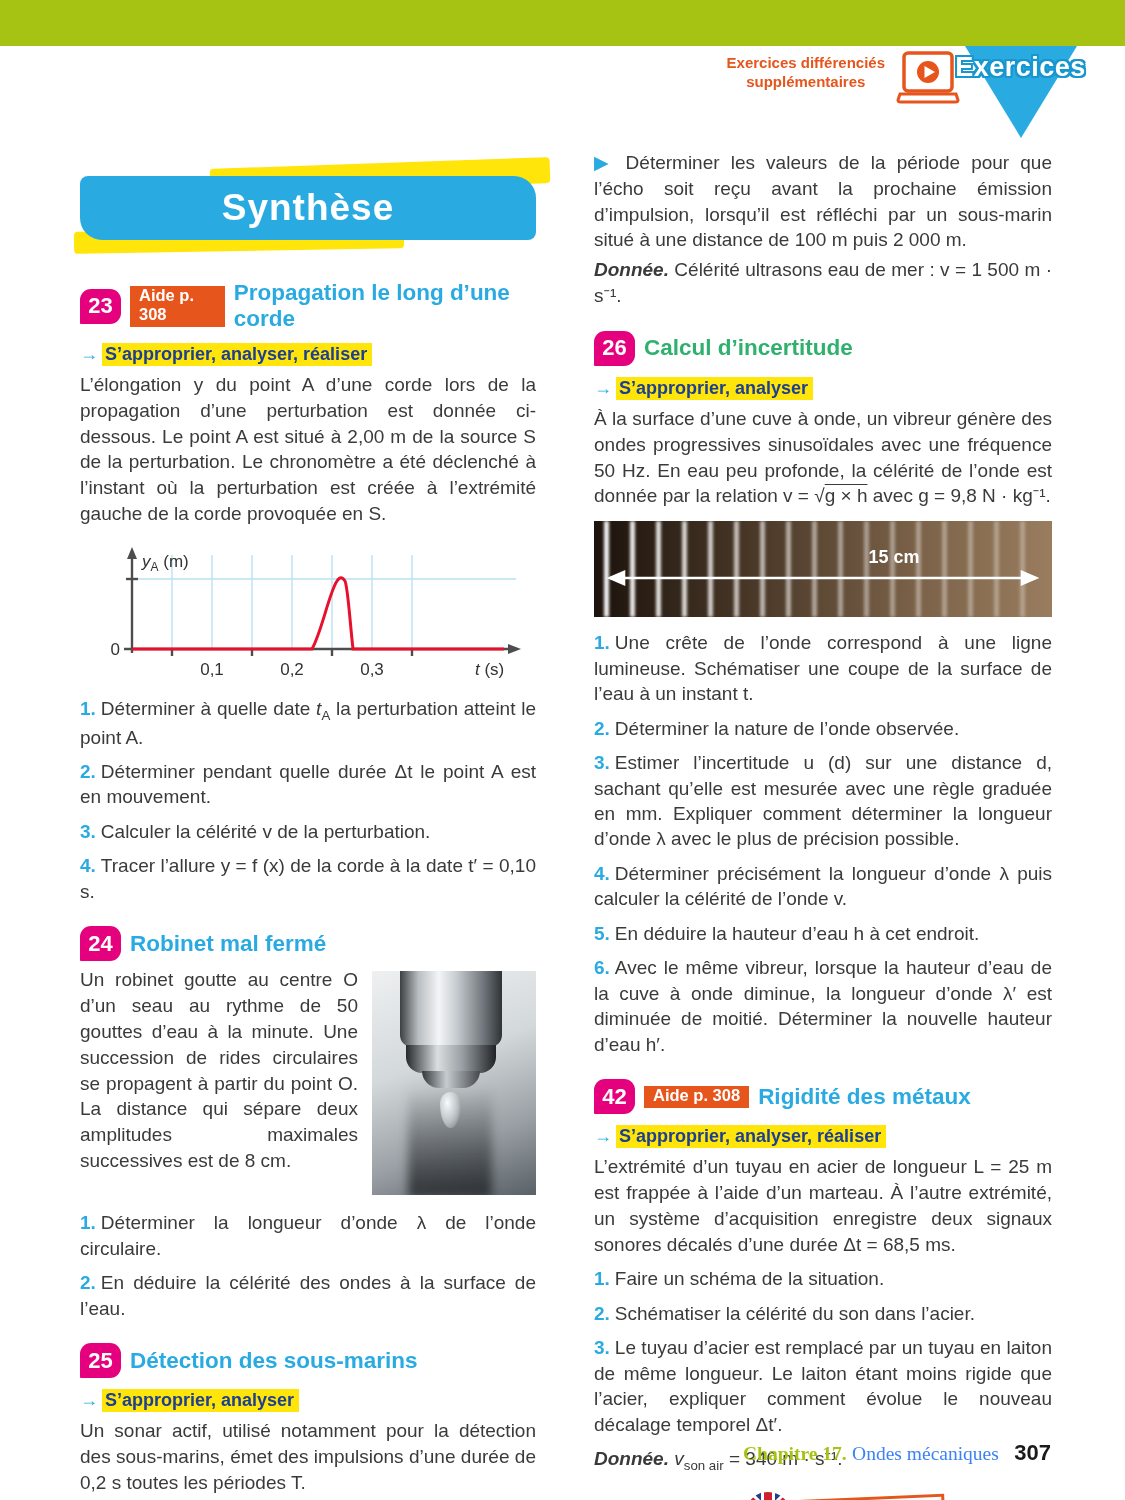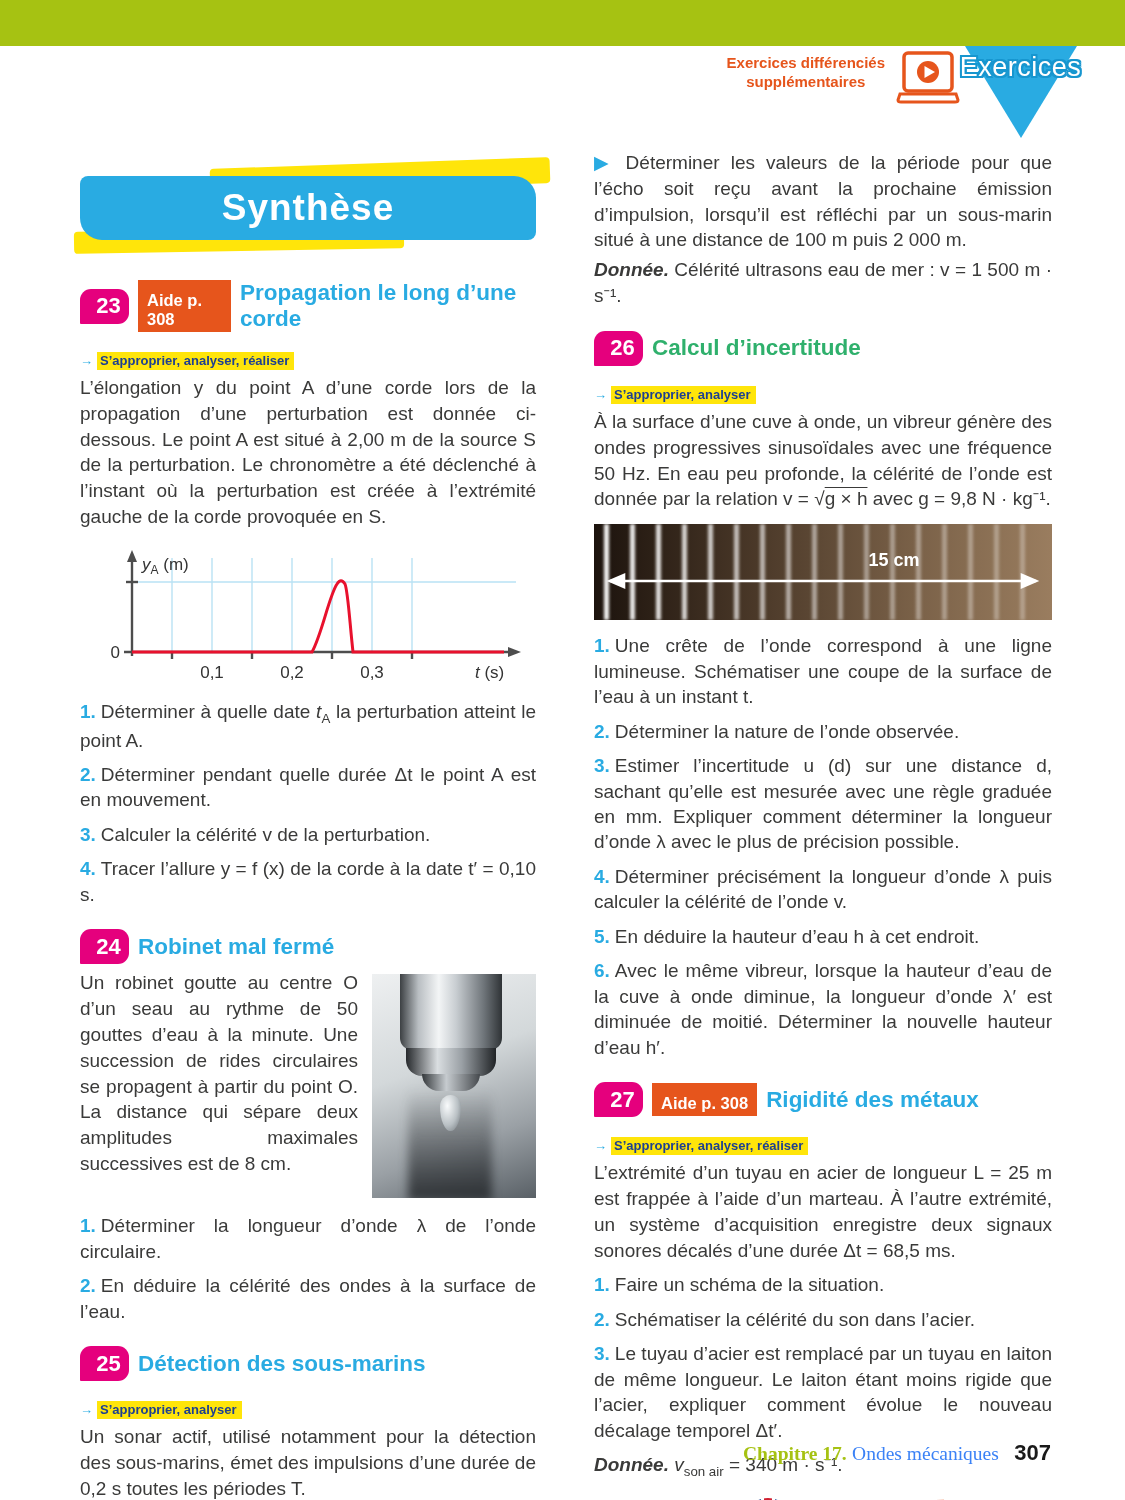--- a/index.html
+++ b/index.html
@@ -7,40 +7,40 @@
         font-family:"Liberation Sans",sans-serif;color:#3a3a39;overflow:hidden;}
   
   .topbar{position:absolute;top:0;left:0;width:1125px;height:46px;background:#a6c212;}
   .diff-label{position:absolute;top:54px;right:240px;text-align:center;color:#e6551c;
         font-weight:bold;font-size:15px;line-height:1.25;}
   .laptop{position:absolute;top:50px;right:165px;}
   .tab-tri{position:absolute;top:46px;right:48px;width:0;height:0;
         border-left:56px solid transparent;border-right:56px solid transparent;
         border-top:92px solid #29abe2;}
   .tab-label{position:absolute;top:52px;right:22px;width:165px;text-align:center;
-        color:#fff;font-weight:normal;font-size:27px;letter-spacing:.5px;
+        color:#fff;font-weight:bold;font-size:27px;letter-spacing:.5px;
         text-shadow:-2px -2px 0 #1796cf,2px -2px 0 #1796cf,-2px 2px 0 #1796cf,2px 2px 0 #1796cf,0 2px 0 #1796cf,0 -2px 0 #1796cf,2px 0 0 #1796cf,-2px 0 0 #1796cf;}
   
   .col-left{position:absolute;left:80px;top:152px;width:456px;}
   .col-right{position:absolute;left:594px;top:146px;width:458px;}
   
   .banner{position:relative;height:64px;margin:24px 0 40px 0;}
   .banner .y-top{position:absolute;left:130px;right:-14px;top:-13px;height:26px;background:#ffe50a;transform:rotate(-2deg);border-radius:4px;}
   .banner .y-bot{position:absolute;left:-6px;width:330px;bottom:-11px;height:22px;background:#ffe50a;transform:rotate(-1deg);border-radius:4px;}
   .banner .blue{position:absolute;left:0;right:0;top:0;bottom:0;background:#29abe2;
         border-radius:8px 22px 8px 22px;display:flex;align-items:center;justify-content:center;}
   .banner .blue span{color:#fff;font-weight:bold;font-size:37px;letter-spacing:1px;}
   
   .ex-head{display:flex;align-items:center;gap:9px;margin:22px 0 2px 0;}
   .badge{background:#e5007d;color:#fff;font-weight:bold;font-size:22px;min-width:41px;height:35px;
-        border-radius:11px 11px 11px 1px;display:flex;align-items:center;justify-content:center;padding-left:8px;}
-  .aide{background:#e6551c;color:#fff;font-weight:bold;font-size:16.5px;padding:11px 9px 3px 9px;}
+        border-radius:11px 11px 11px 1px;display:flex;align-items:center;justify-content:center;}
+  .aide{background:#e6551c;color:#fff;font-weight:bold;font-size:16.5px;padding:0 9px 3px 9px;}
   .ex-title{color:#29abe2;font-weight:bold;font-size:22.5px;}
   .ex-title.green{color:#2fb06c;}
-  .skills{margin:21px 0 7px 0;font-size:13px;}
+  .skills{margin:12px 0 7px 0;font-size:18px;}
   .skills .arrow{color:#29abe2;font-weight:bold;margin-right:4px;}
   .skills .hl{background:#ffe50a;color:#1d3f91;font-weight:bold;padding:1px 5px 2px 3px;}
   
   .body-p{font-size:19px;line-height:1.36;text-align:justify;margin:4px 0;}
   .q{font-size:19px;line-height:1.34;text-align:justify;margin:9px 0;}
   .qn{color:#29abe2;font-weight:bold;margin-right:5px;}
   .bullet{color:#29abe2;}
   .bold{font-weight:bold;font-style:italic;}
   .sqrt-bar{text-decoration:overline;}
   sub{font-size:70%;}
@@ -324,21 +324,21 @@
     </div>
 
     <p class="q"><span class="qn">1.</span><span>Une crête de l’onde correspond à une ligne lumineuse. Schématiser une coupe de la surface de l’eau à un instant t.</span></p>
     <p class="q"><span class="qn">2.</span><span>Déterminer la nature de l’onde observée.</span></p>
     <p class="q"><span class="qn">3.</span><span>Estimer l’incertitude u (d) sur une distance d, sachant qu’elle est mesurée avec une règle graduée en mm. Expliquer comment déterminer la longueur d’onde λ avec le plus de précision possible.</span></p>
     <p class="q"><span class="qn">4.</span><span>Déterminer précisément la longueur d’onde λ puis calculer la célérité de l’onde v.</span></p>
     <p class="q"><span class="qn">5.</span><span>En déduire la hauteur d’eau h à cet endroit.</span></p>
     <p class="q"><span class="qn">6.</span><span>Avec le même vibreur, lorsque la hauteur d’eau de la cuve à onde diminue, la longueur d’onde λ′ est diminuée de moitié. Déterminer la nouvelle hauteur d’eau h′.</span></p>
 
     <div class="ex-head">
-      <span class="badge">27</span>
+      <span class="badge">42</span>
       <span class="aide">Aide p. 308</span>
       <span class="ex-title">Rigidité des métaux</span>
     </div>
     <div class="skills">
       <span class="arrow">→</span><span class="hl">S’approprier, analyser, réaliser</span>
     </div>
     <p class="body-p">L’extrémité d’un tuyau en acier de longueur L = 25 m est frappée à l’aide d’un marteau. À l’autre extrémité, un système d’acquisition enregistre deux signaux sonores décalés d’une durée Δt = 68,5 ms.</p>
     <p class="q"><span class="qn">1.</span><span>Faire un schéma de la situation.</span></p>
     <p class="q"><span class="qn">2.</span><span>Schématiser la célérité du son dans l’acier.</span></p>
     <p class="q"><span class="qn">3.</span><span>Le tuyau d’acier est remplacé par un tuyau en laiton de même longueur. Le laiton étant moins rigide que l’acier, expliquer comment évolue le nouveau décalage temporel Δt′.</span></p>

